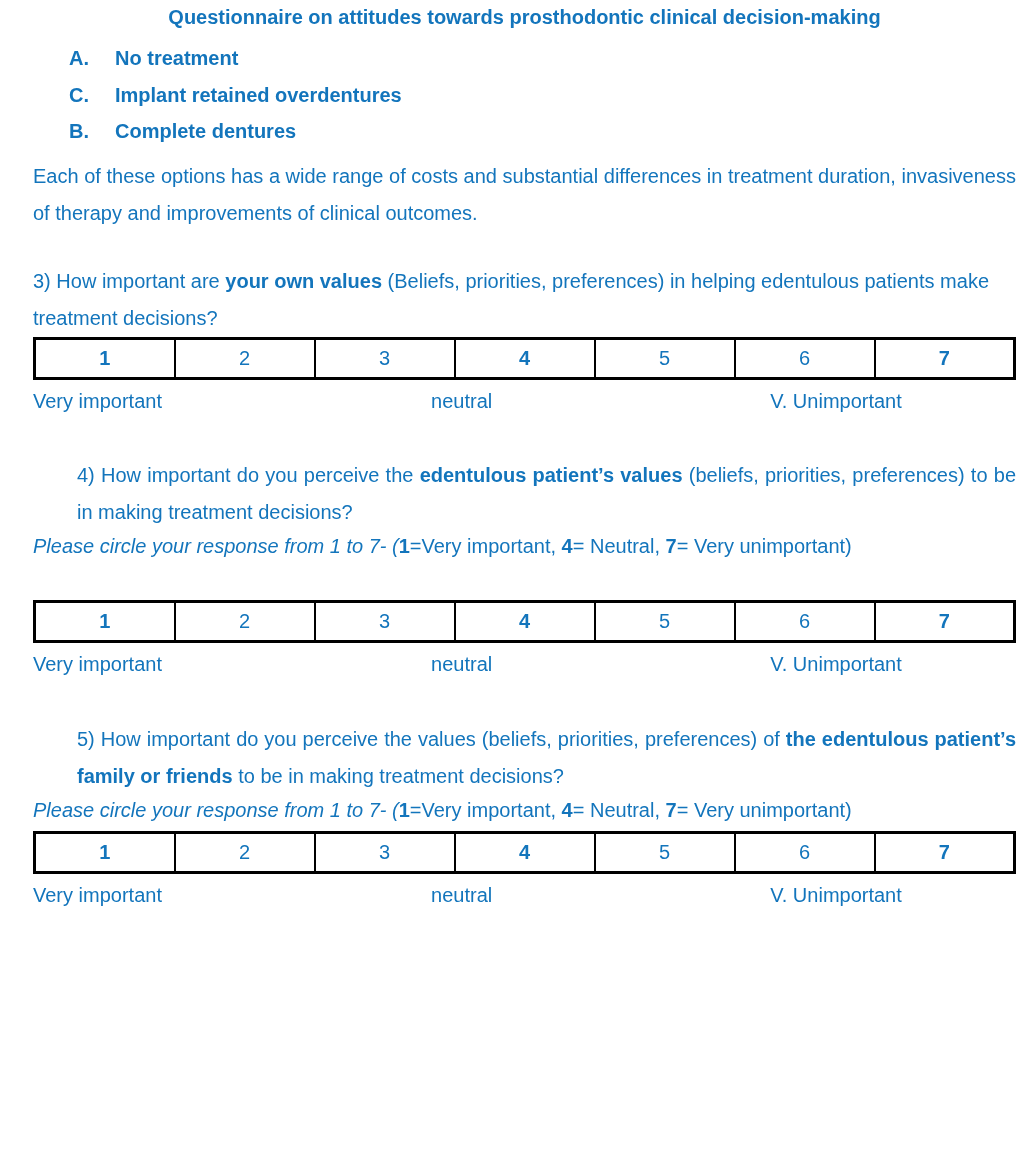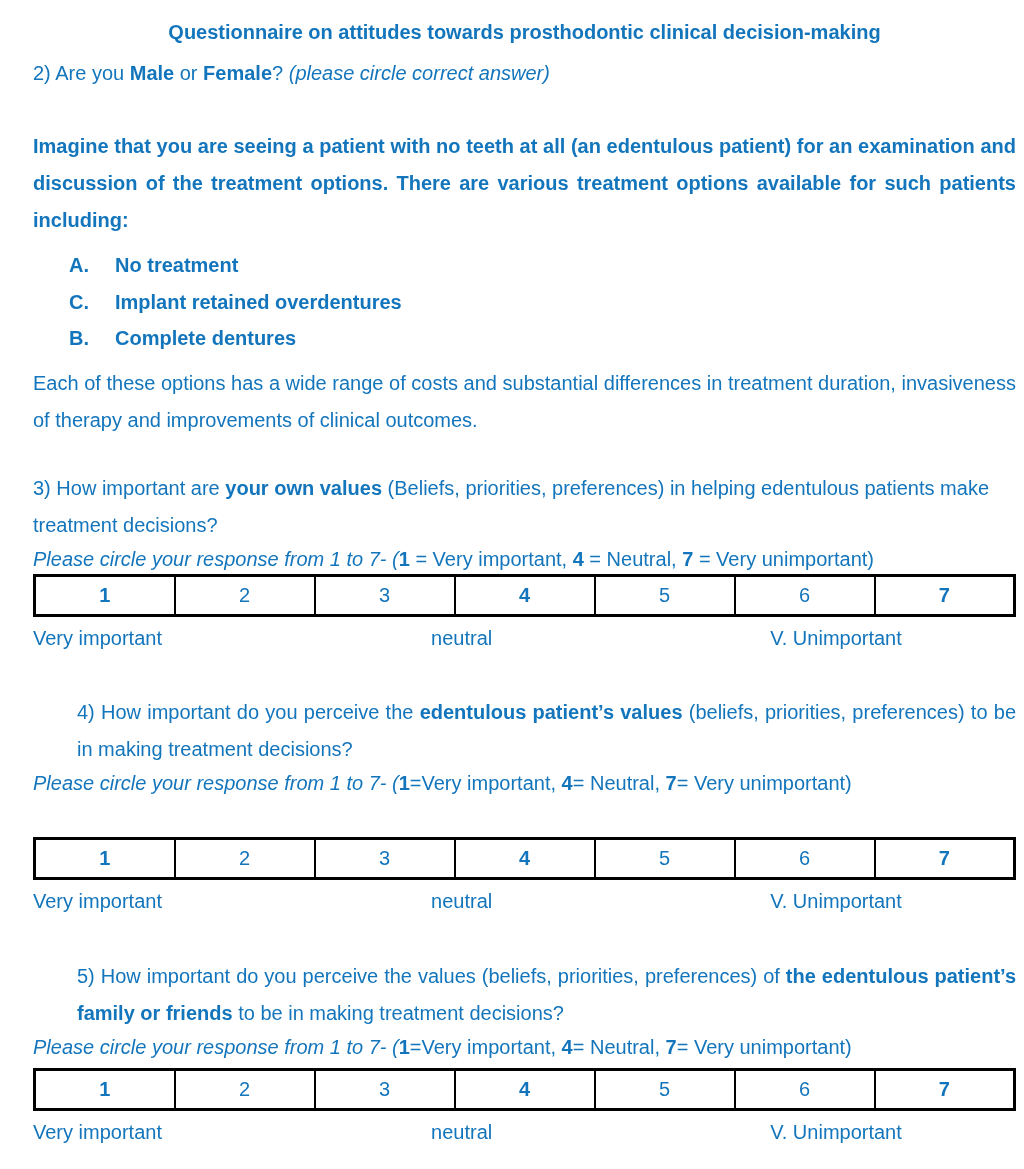--- a/index.html
+++ b/index.html
@@ -4,21 +4,21 @@
 <style>
   :root{
     --blue:#1375BC;
     --border:#000000;
     --bg:#FFFFFF;
   }
   *{box-sizing:border-box;}
   html,body{margin:0;padding:0;background:var(--bg);}
   .page{
     width:1024px;height:1169px;
-    padding:17px 8px 0 33px;
+    padding:2px 8px 0 33px;
     overflow:hidden;
     font-family:"Liberation Sans","DejaVu Sans",sans-serif;
     font-size:20px;line-height:37px;
     color:var(--blue);
     background:var(--bg);
   }
   .b{font-weight:700;}
   .i{font-style:italic;}
   .title{
     font-size:20px;font-weight:700;text-align:center;
@@ -57,35 +57,32 @@
   .blank{white-space:pre;}
 </style>
 </head>
 <body>
 
 <main class="page">
 
   <h1 class="title">Questionnaire on attitudes towards prosthodontic clinical decision-making</h1>
 
 
-  <p><span>2) Are you </span><span class="b">Male</span><span> or </span><span class="b">Female</span><span>? </span><span class="i">(please circle correct answer)</span></p>
 
-  <p class="intro">Imagine that you are seeing a patient with no teeth at all (an edentulous patient) for an examination and discussion of the treatment options. There are various treatment options available for such patients including:</p>
 
   <ul class="options">
     <li><span class="marker">A.</span><span>No treatment</span></li>
     <li><span class="marker">C.</span><span>Implant retained overdentures</span></li>
     <li><span class="marker">B.</span><span>Complete dentures</span></li>
   </ul>
 
   <p class="outro">Each of these options has a wide range of costs and substantial differences in treatment duration, invasiveness of therapy and improvements of clinical outcomes.</p>
 
   <section class="qblock-3">
     <p><span>3) How important are </span><span class="b">your own values</span><span> (Beliefs, priorities, preferences) in helping edentulous patients make treatment decisions?</span></p>
-    <p class="hint"><span class="i">Please circle your response from 1 to 7- (</span><span class="b">1</span><span> = Very important, </span><span class="b">4</span><span> = Neutral, </span><span class="b">7</span><span> = Very unimportant)</span></p>
     <table class="scale">
       <tbody>
           <tr>
         <td class="b">1</td>
         <td>2</td>
         <td>3</td>
         <td class="b">4</td>
         <td>5</td>
         <td>6</td>
         <td class="b">7</td>

